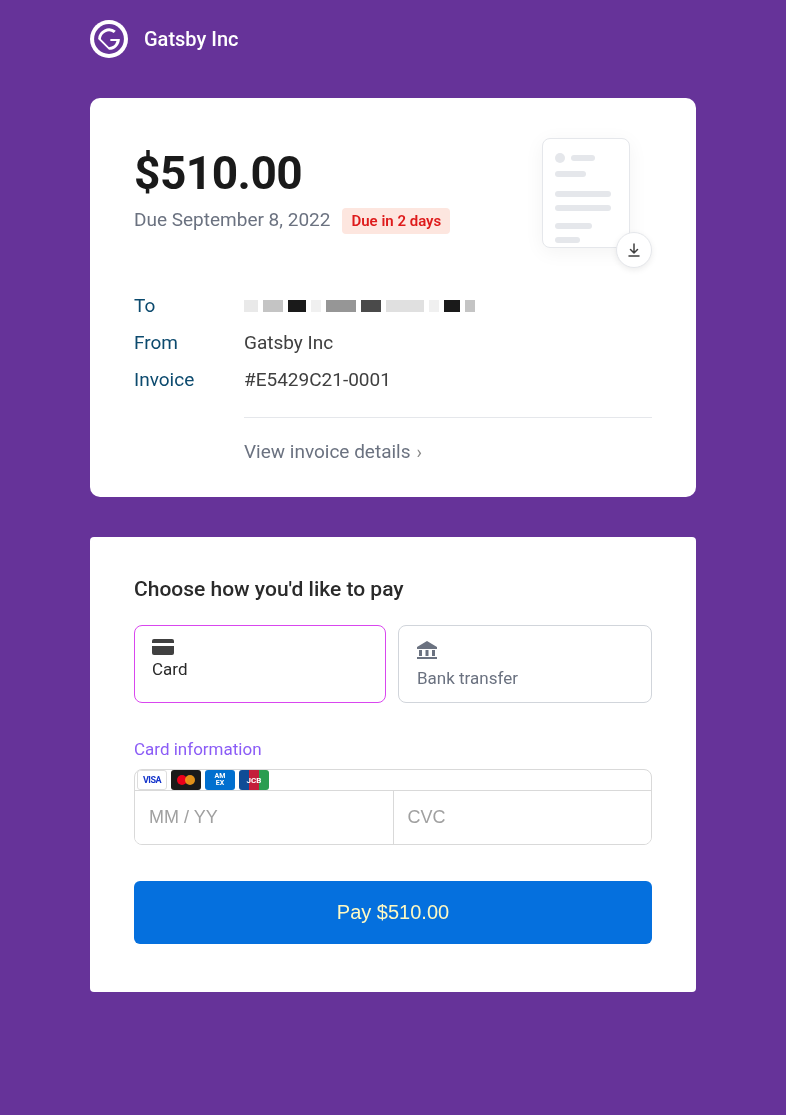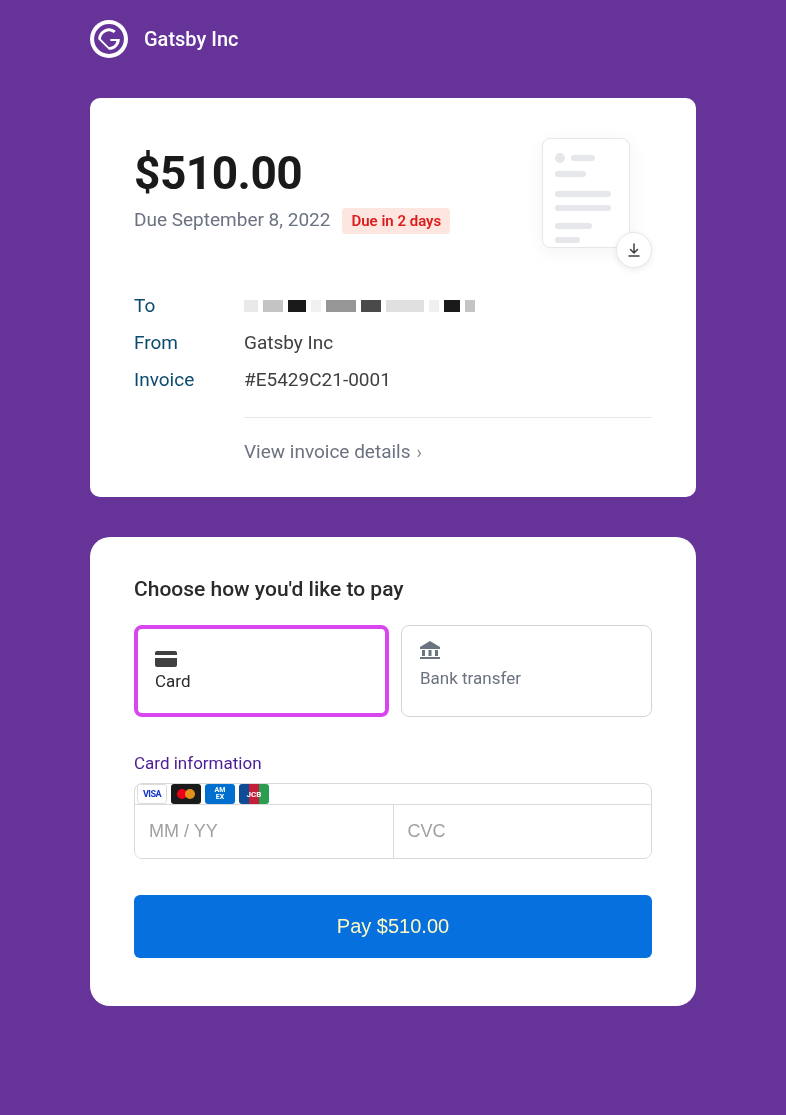--- a/index.html
+++ b/index.html
@@ -147,21 +147,21 @@
       gap: 5px;
       align-items: center;
     }
     .redacted span {
       display: inline-block;
       height: 12px;
     }
 
     .pay-card {
       background: white;
-      border-radius: 20px;
+      border-radius: 4px;
       margin: 0px 90px 40px;
       padding: 40px 44px 48px;
     }
     .pay-heading {
       font-size: 21px;
       font-weight: 500;
       color: #2a2a2a;
       margin-bottom: 24px;
     }
     .method-row {
@@ -170,41 +170,41 @@
       margin-bottom: 36px;
     }
     .method-option {
       flex: 1;
       border: 1px solid #d1d5db;
       border-radius: 8px;
       padding: 14px 18px;
       cursor: pointer;
     }
     .method-option.selected {
-      border: 4px solid #d946ef;
-      padding: 22px 17px;
+      border: 1px solid #d946ef;
+      padding: 13px 17px;
     }
     .method-icon {
       font-size: 20px;
       color: #404040;
       margin-bottom: 4px;
     }
     .method-label {
       font-size: 17px;
       color: #2a2a2a;
     }
     .method-option:not(.selected) .method-label {
       color: #6b7280;
     }
     .method-option:not(.selected) .method-icon {
       color: #6b7280;
     }
     .section-label {
       font-size: 17px;
-      color: #4c1d95;
+      color: #8b5cf6;
       margin-bottom: 10px;
     }
     .card-inputs {
       border: 1px solid #d9d9d9;
       border-radius: 8px;
       overflow: hidden;
     }
     .input-row {
       display: flex;
     }

